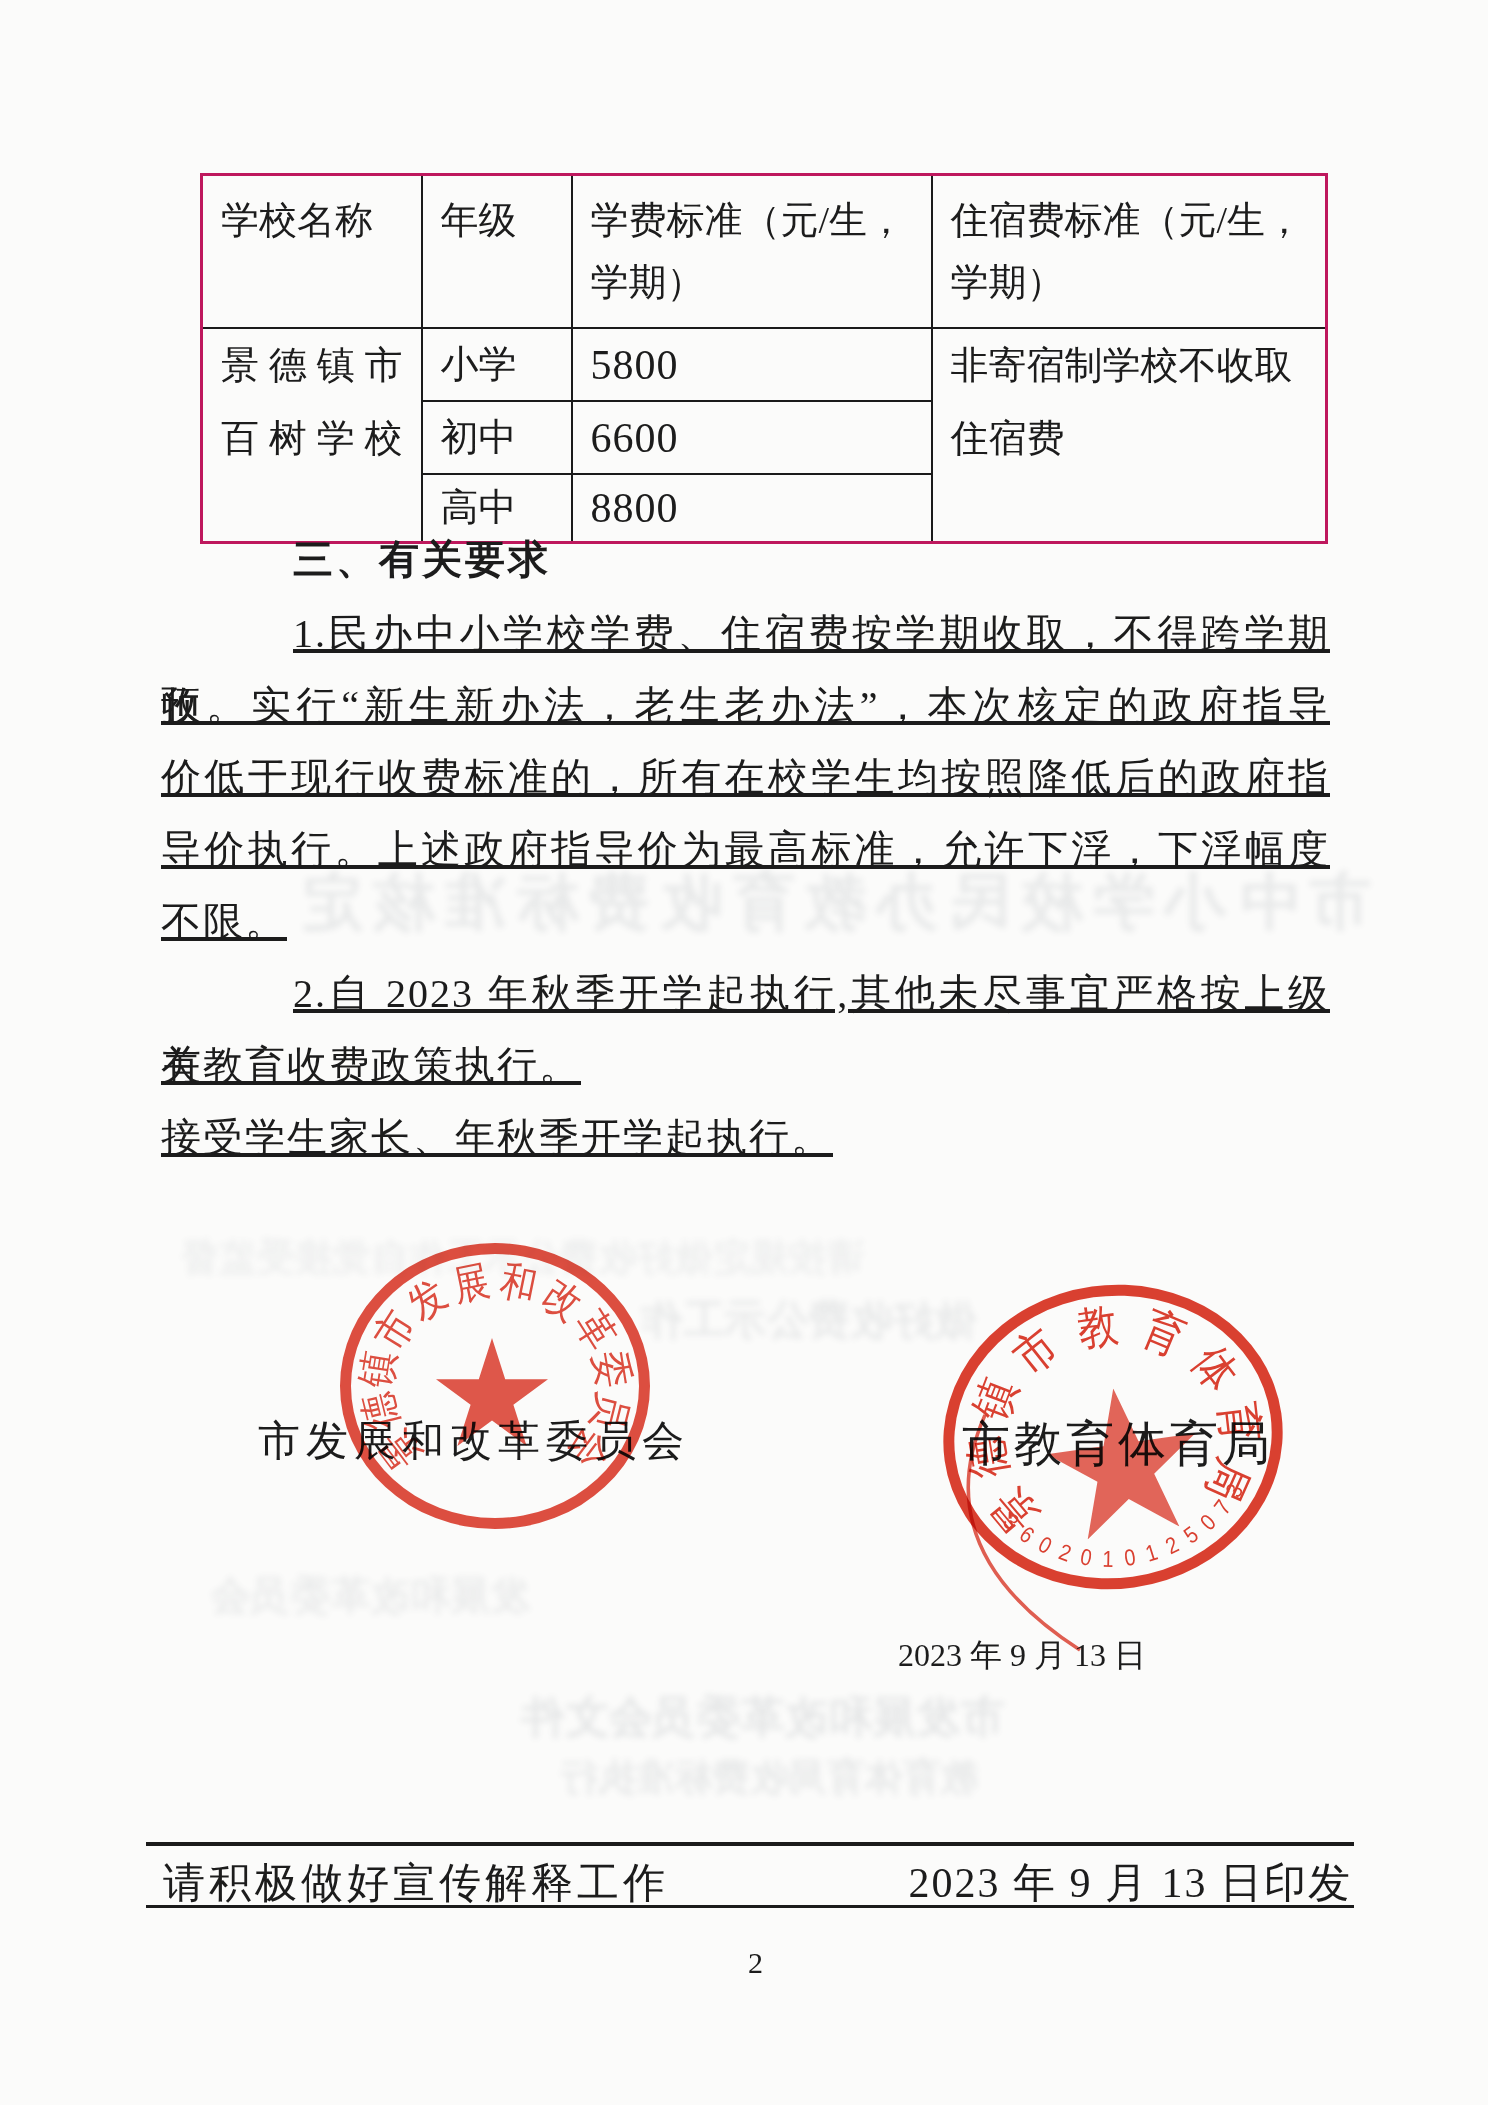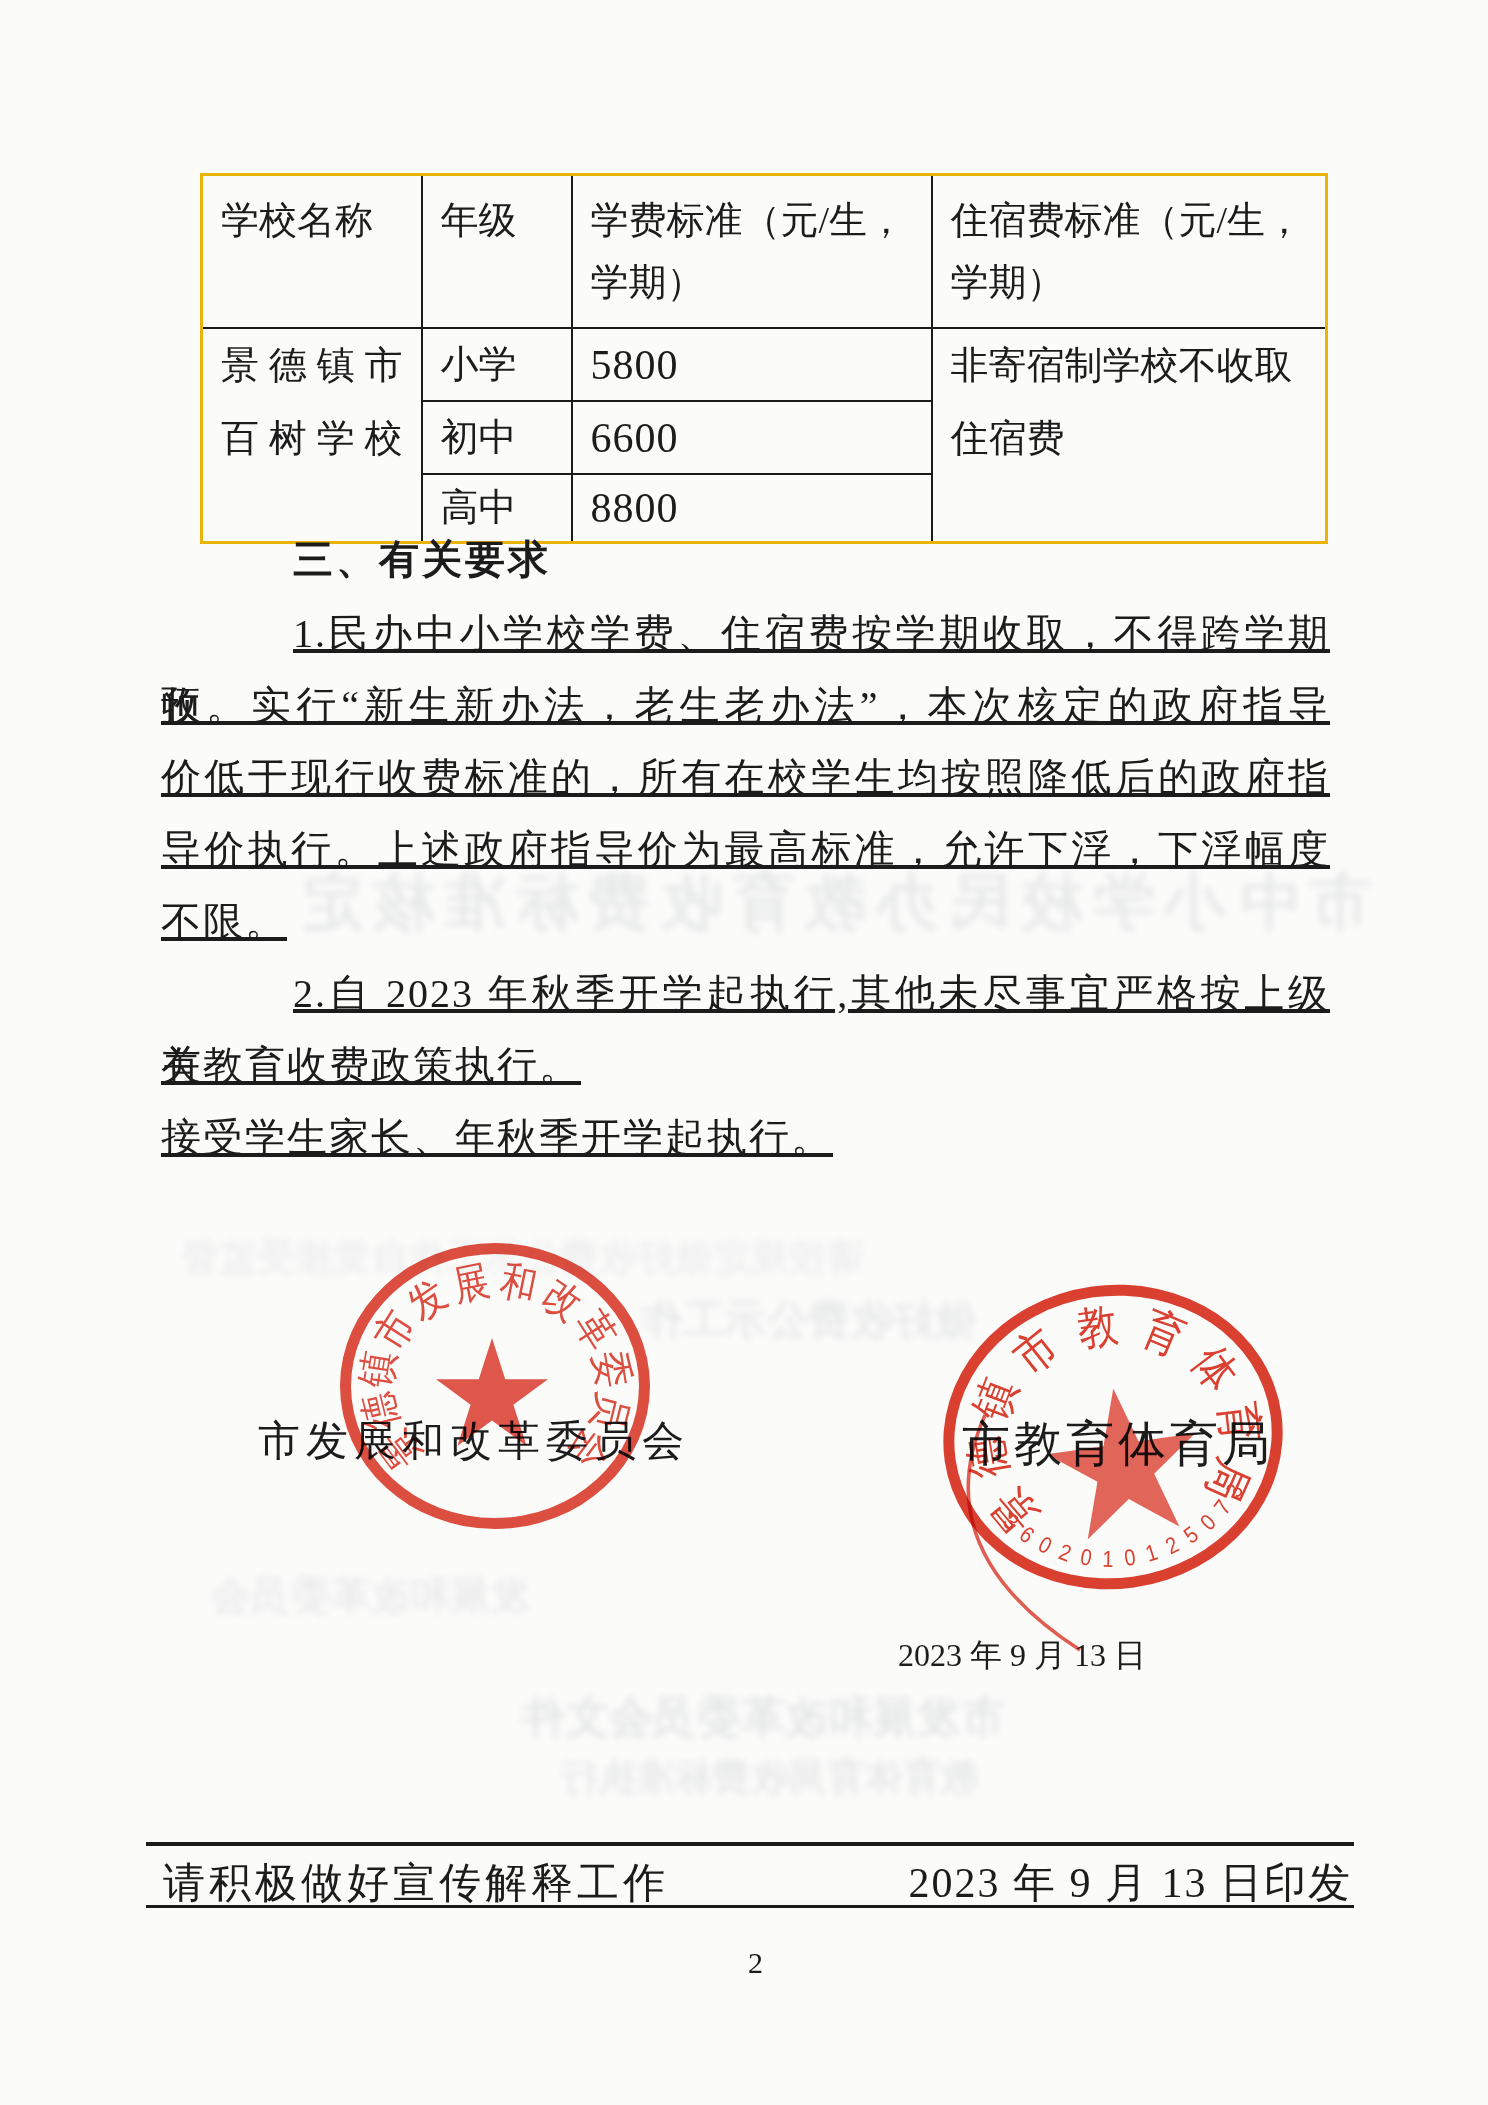--- a/index.html
+++ b/index.html
@@ -19,21 +19,21 @@
     border-collapse:collapse;table-layout:fixed;
     width:1125px;
     font-size:38px;
   }
   table.fees td, table.fees th{
     border:2px solid #1a1a1a;
     padding:0 18px;
     font-weight:400;
     text-align:left;
   }
-  table.fees{border:3px solid #eab308;}
+  table.fees{border:3px solid #be185d;}
   table.fees tr.hdr th{
     height:138px;vertical-align:top;
     padding-top:13px;line-height:62px;
   }
   tr.r1{height:73px;} tr.r2{height:73px;} tr.r3{height:68px;}
   td.school,td.note{vertical-align:top;padding-top:12px;line-height:73px;}
   td.school div{text-align:justify;text-align-last:justify;}
   td.num{font-size:42px;letter-spacing:1px;}
   
   .heading{

